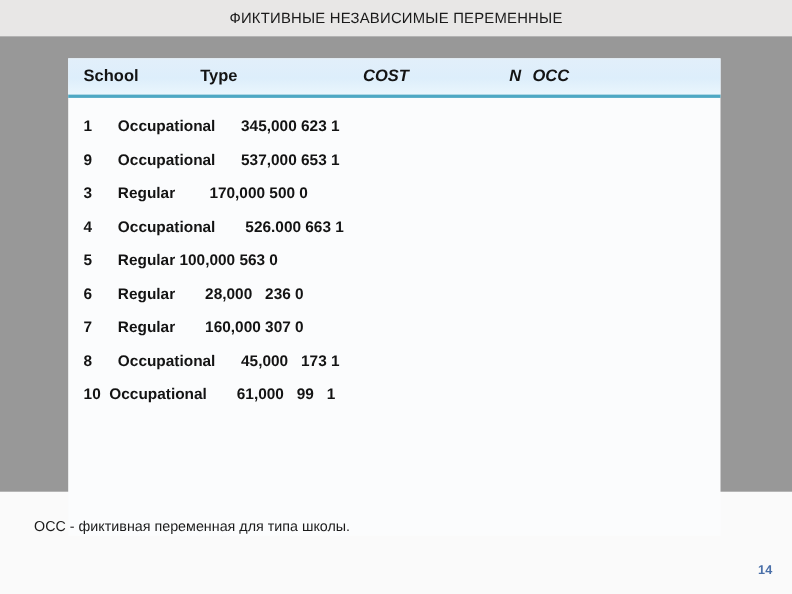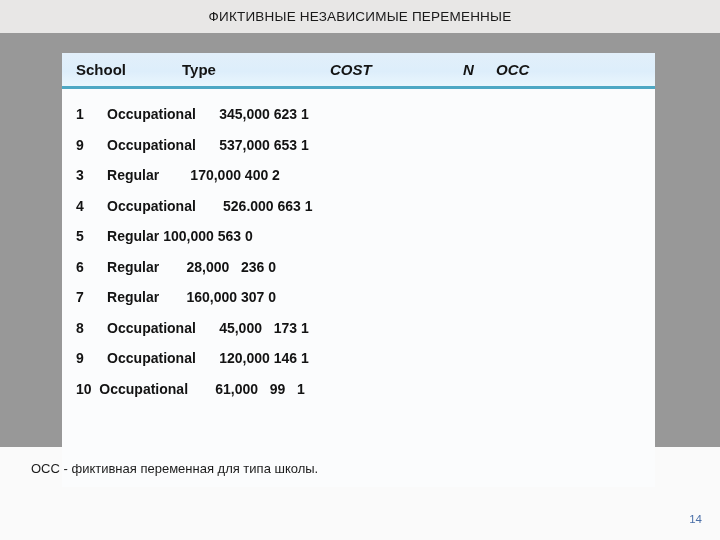--- a/index.html
+++ b/index.html
@@ -81,21 +81,21 @@
     color: #141414;
     white-space: pre;
   }
   .cell.ital {
     font-style: italic;
   }
   .h-school { left: 14px; }
   .h-type   { left: 120px; text-align: right; }
   .h-cost   { left: 268px; }
   .h-n      { left: 401px; }
-  .h-occ    { left: 434px; }
+  .h-occ    { left: 422px; }
 
   
   .tbl-body {
     position: relative;
     padding-top: 10px;
   }
   .row {
     height: 30.5px;
     line-height: 30.5px;
     padding-left: 14px;
@@ -103,34 +103,34 @@
     font-weight: bold;
     color: #131313;
     white-space: pre;
     font-family: "Liberation Sans", sans-serif;
   }
 
   
   .caption {
     position: absolute;
     left: 31px;
-    top: 461px;
+    top: 471px;
     font-size: 13px;
     font-weight: 400;
     color: #1b1b1b;
     white-space: nowrap;
   }
 
   
   .slide-num {
     position: absolute;
     right: 18px;
     top: 513px;
     font-size: 11.5px;
-    font-weight: normal;
+    font-weight: bold;
     color: #4a6fa8;
   }
 </style>
 </head>
 <body>
 
 <div class="slide">
 
   <div class="title-bar">
     <div class="title-text">ФИКТИВНЫЕ НЕЗАВИСИМЫЕ ПЕРЕМЕННЫЕ</div>
@@ -144,27 +144,26 @@
       <div class="cell h-school">School</div>
       <div class="cell h-type">Type</div>
       <div class="cell ital h-cost">COST</div>
       <div class="cell ital h-n">N</div>
       <div class="cell ital h-occ">OCC</div>
     </div>
 
     <div class="tbl-body">
       <div class="row">1      Occupational      345,000 623 1</div>
       <div class="row">9      Occupational      537,000 653 1</div>
-      <div class="row">3      Regular        170,000 400 2</div>
+      <div class="row">3      Regular        170,000 500 0</div>
       <div class="row">4      Occupational       526.000 663 1</div>
       <div class="row">5      Regular 100,000 563 0</div>
       <div class="row">6      Regular       28,000   236 0</div>
       <div class="row">7      Regular       160,000 307 0</div>
       <div class="row">8      Occupational      45,000   173 1</div>
-      <div class="row">9      Occupational      120,000 146 1</div>
       <div class="row">10  Occupational       61,000   99   1</div>
     </div>
 
   </div>
 
   <div class="caption">OCC - фиктивная переменная для типа школы.</div>
 
   <div class="slide-num">14</div>
 
 </div>

